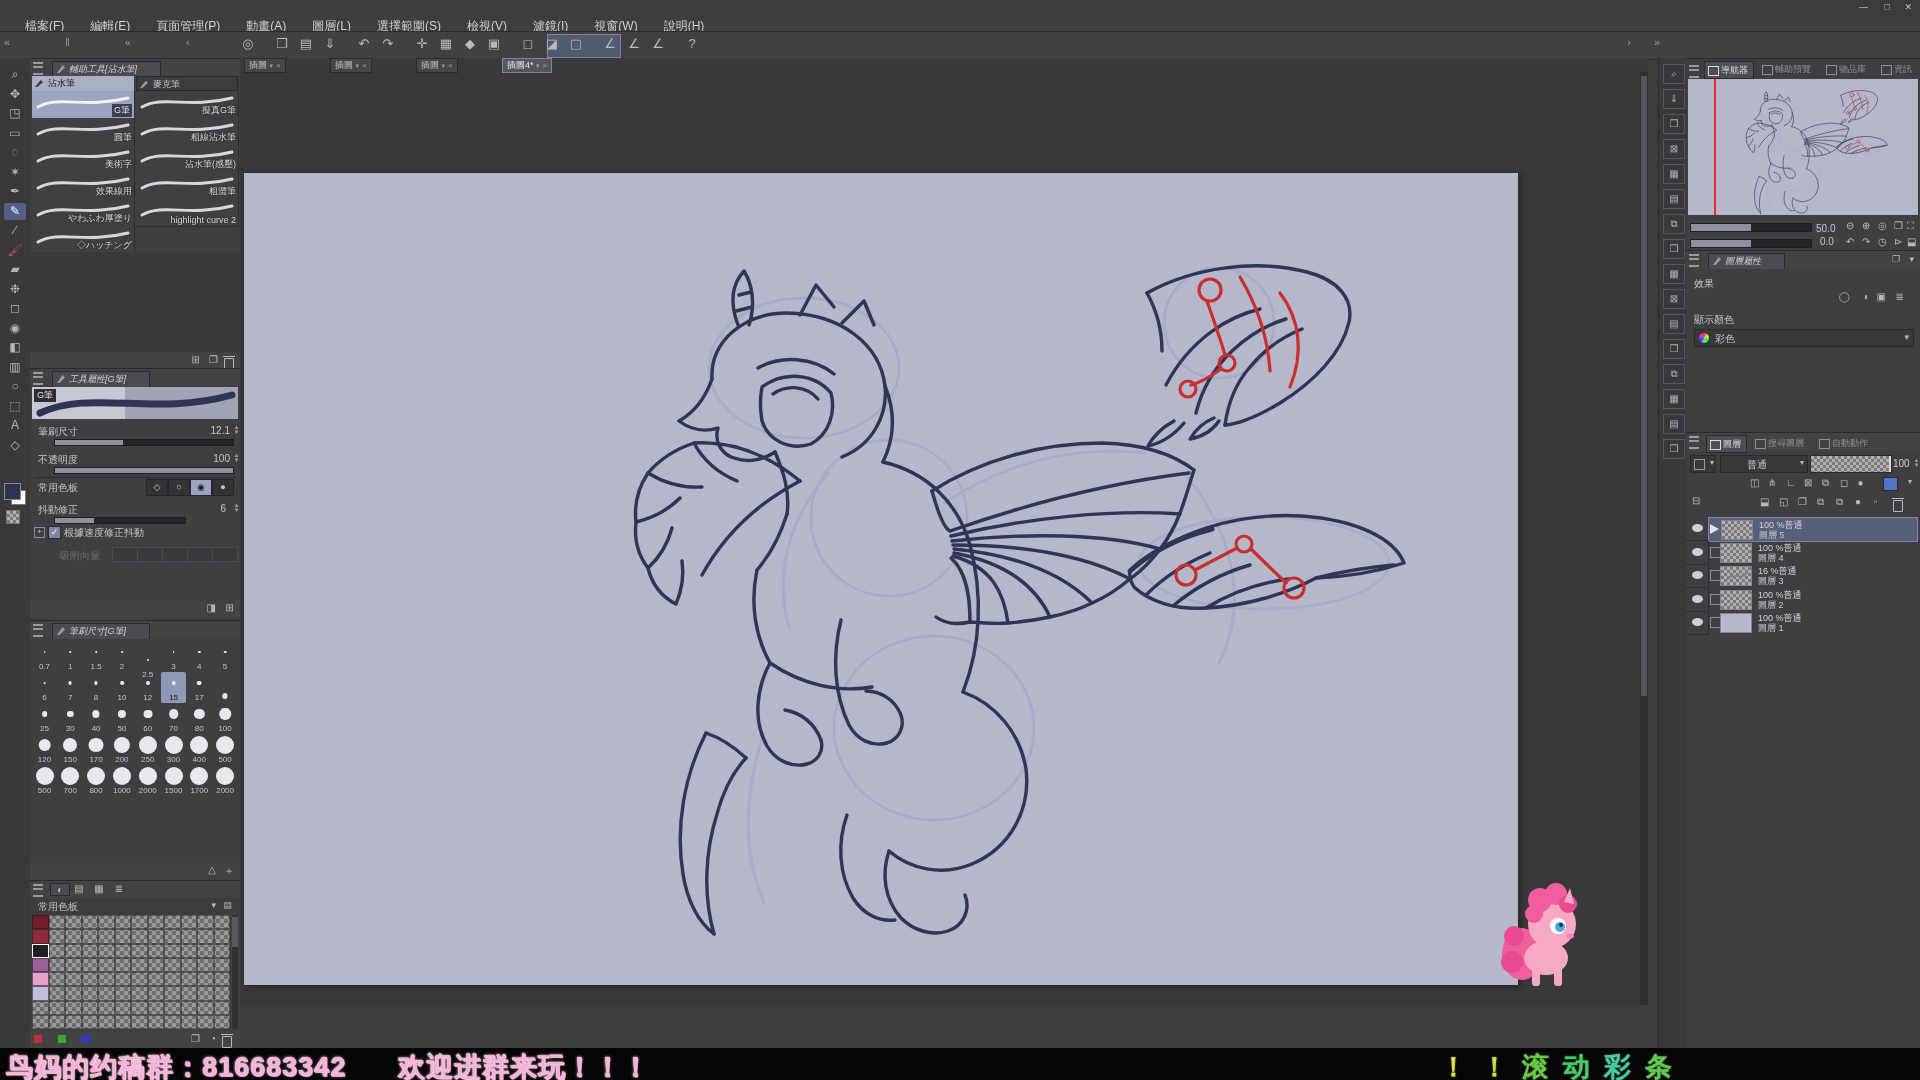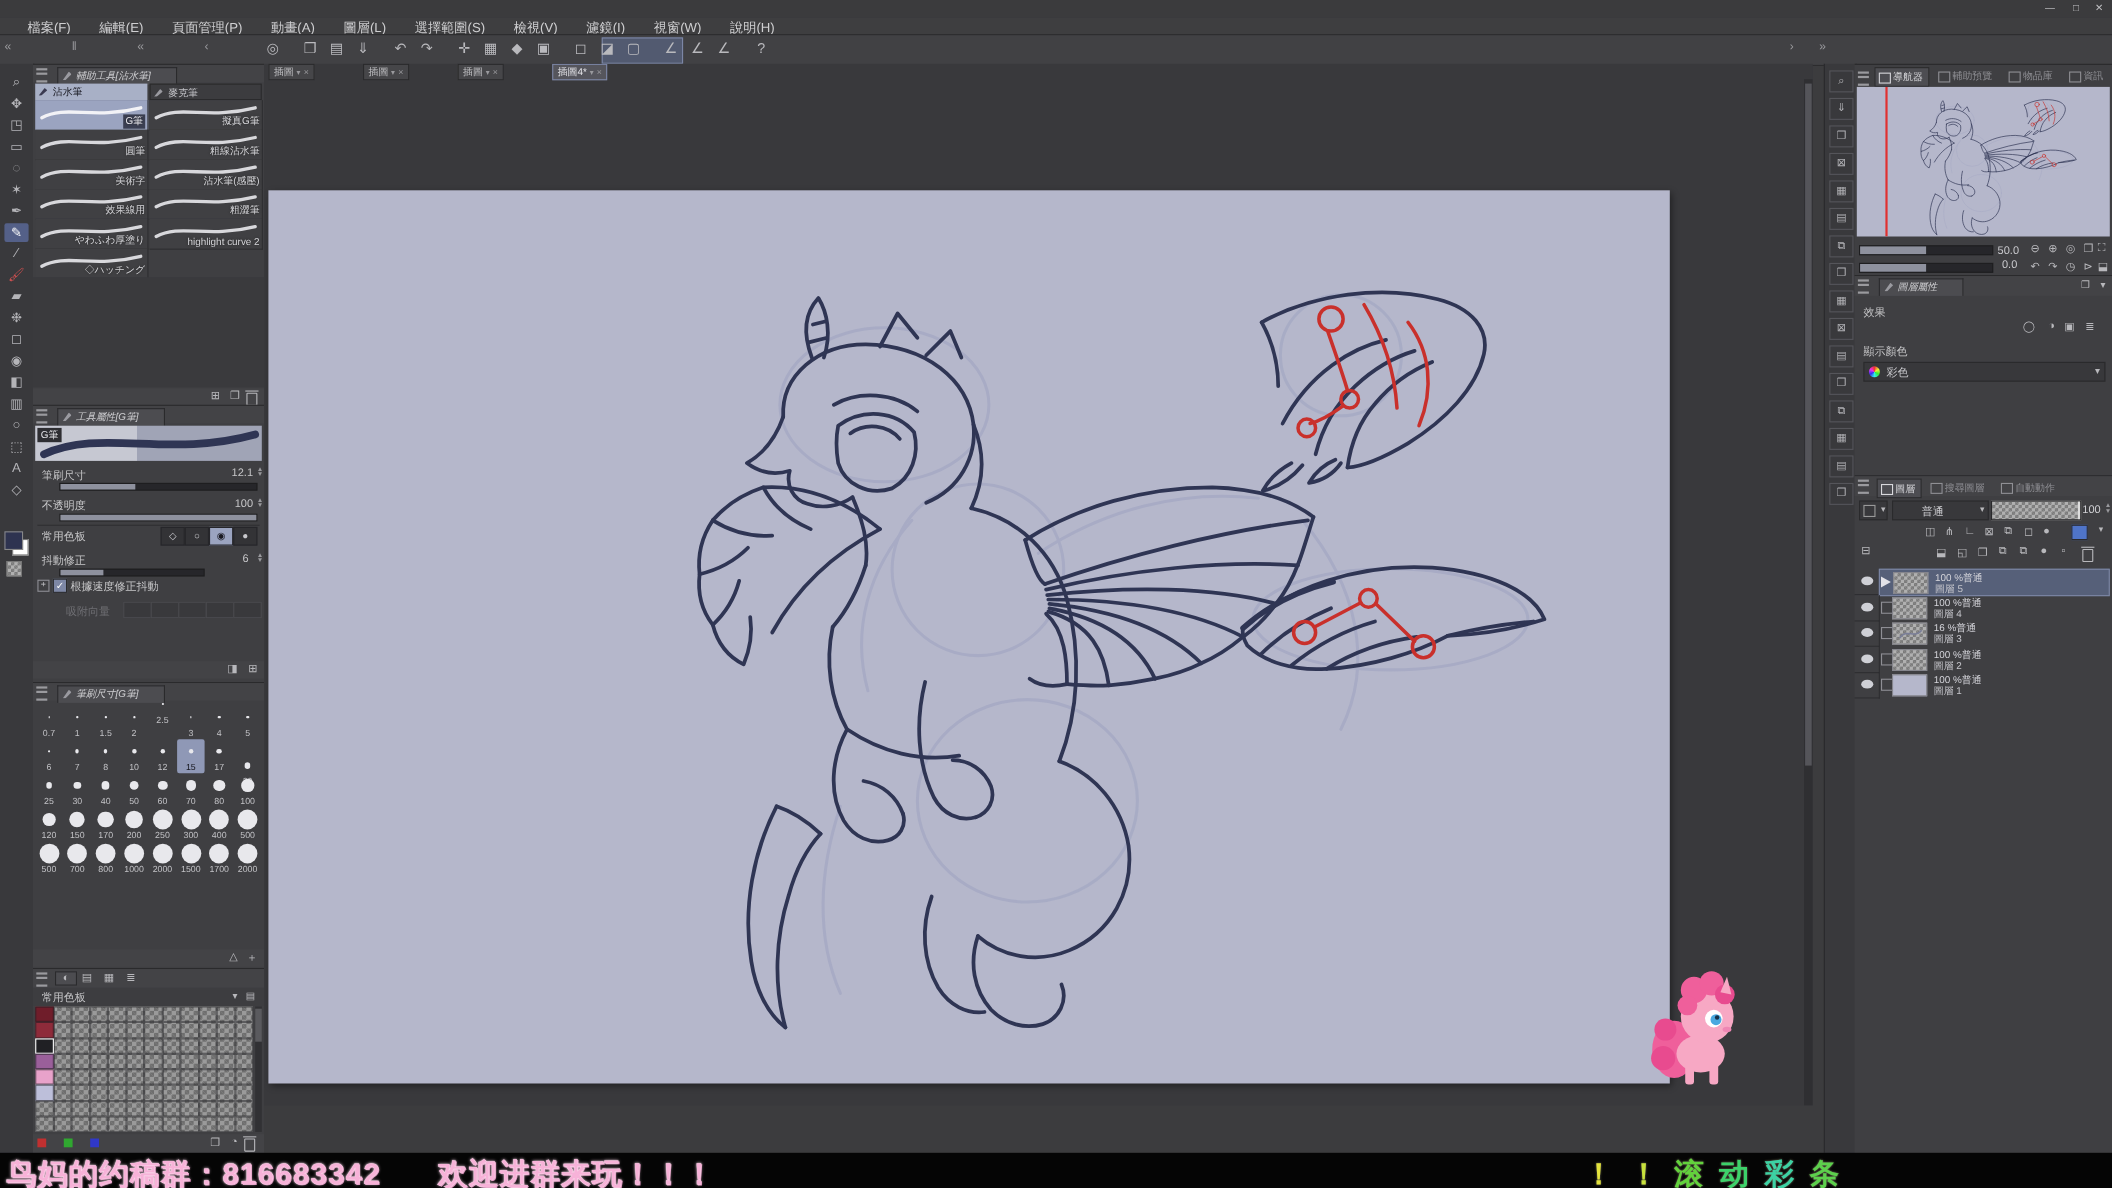--- a/index.html
+++ b/index.html
@@ -298,21 +298,21 @@
         <div class="sz-num">1</div>
       </div>
       <div class="sz-cell" style="left: 53.6px; top: 20px;">
         <div class="sz-dot" style="width: 1.5px; height: 1.5px; top: 10.25px;"></div>
         <div class="sz-num">1.5</div>
       </div>
       <div class="sz-cell" style="left: 79.4px; top: 20px;">
         <div class="sz-dot" style="width: 1.62635px; height: 1.62635px; top: 10.1868px;"></div>
         <div class="sz-num">2</div>
       </div>
-      <div class="sz-cell" style="left: 105.2px; top: 8px;">
+      <div class="sz-cell" style="left: 105.2px; top: 28px;">
         <div class="sz-dot" style="width: 1.81831px; height: 1.81831px; top: 10.0908px;"></div>
         <div class="sz-num">2.5</div>
       </div>
       <div class="sz-cell" style="left: 131px; top: 20px;">
         <div class="sz-dot" style="width: 1.99186px; height: 1.99186px; top: 10.0041px;"></div>
         <div class="sz-num">3</div>
       </div>
       <div class="sz-cell" style="left: 156.8px; top: 20px;">
         <div class="sz-dot" style="width: 2.3px; height: 2.3px; top: 9.85px;"></div>
         <div class="sz-num">4</div>

